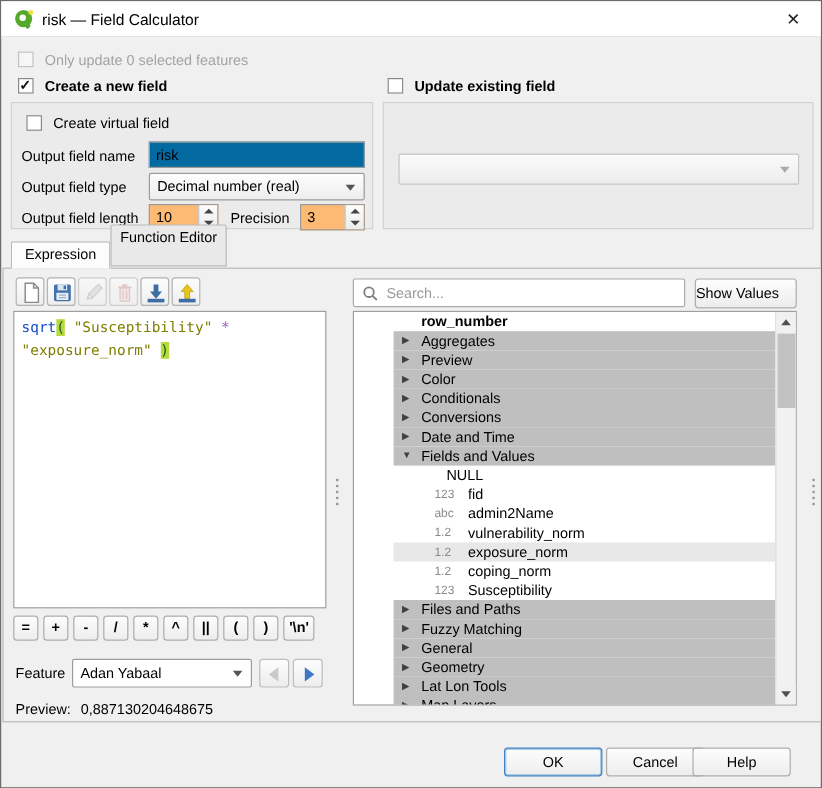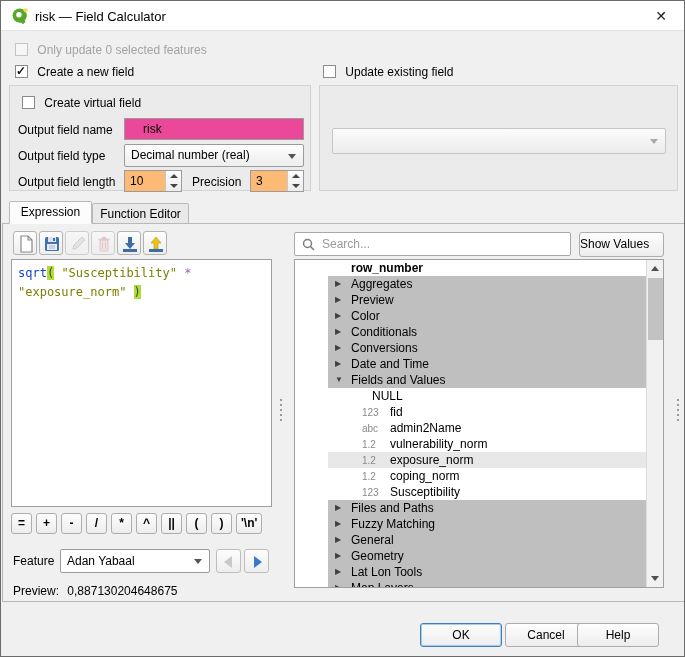--- a/index.html
+++ b/index.html
@@ -16,29 +16,29 @@
                font-size:14px; color:#222; line-height:16px; cursor:default; }
 
   
   .cb { display:inline-block; width:13px; height:13px; background:#fff; border:1px solid #8a8a8a;
         vertical-align:-2px; position:relative; }
   .cb.checked::after { content:"✓"; position:absolute; left:0px; top:-2px; font-size:12px;
         font-weight:bold; color:#111; }
   .cb.disabled { border-color:#c3c3c3; background:#f6f6f6; }
   .cb-row { position:absolute; white-space:nowrap; }
   .cb-row .lbl { margin-left:6px; }
-  .cb-row.bold .lbl { font-weight:normal; }
+  .cb-row.bold .lbl { font-weight:bold; }
   .disabled-text { color:#a3a3a3; }
 
   
   .groupbox { position:absolute; background:#ebebeb; border:1px solid #d2d2d2; }
 
   .field-label { position:absolute; font-size:12px; }
 
-  .text-input { position:absolute; background:#ec4899; border:1px solid #9b9b9b; padding:2px 18px;
+  .text-input { position:absolute; background:#0369a1; border:1px solid #9b9b9b; padding:2px 5px;
                 font-size:12px; line-height:16px; }
 
   .combo { position:absolute; background:linear-gradient(#fefefe,#ededed); border:1px solid #9b9b9b;
            border-radius:2px; }
   .combo .val { position:absolute; left:6px; top:3px; font-size:12px; white-space:nowrap; }
   .combo .arrow { position:absolute; right:7px; top:50%; margin-top:-2px; width:0; height:0;
            border-left:4px solid transparent; border-right:4px solid transparent; border-top:5px solid #555; }
   .combo.disabled { background:linear-gradient(#fbfbfb,#ececec); border-color:#c5c5c5; }
   .combo.disabled .arrow { border-top-color:#aaa; }
 
@@ -48,21 +48,21 @@
                 background:linear-gradient(#fdfdfd,#ececec); }
   .spin .up,.spin .dn { position:absolute; left:4px; width:0; height:0;
                 border-left:4px solid transparent; border-right:4px solid transparent; }
   .spin .up { top:3px; border-bottom:4px solid #444; }
   .spin .dn { bottom:3px; border-top:4px solid #444; }
 
   
   .tab { position:absolute; top:200px; height:23px; border:1px solid #b9b9b9; text-align:center;
          line-height:21px; font-size:12px; }
   .tab.active { background:#fcfcfc; border-bottom:1px solid #fcfcfc; z-index:3; border-radius:2px 2px 0 0; }
-  .tab.inactive { background:#e9e9e9; height:35px; top:202px; border-radius:2px 2px 0 0; }
+  .tab.inactive { background:#e9e9e9; height:35px; top:186px; border-radius:2px 2px 0 0; }
   .pane { position:absolute; left:1px; top:222px; width:683px; height:379px;
           border:1px solid #b9b9b9; background:#f0f0f0; }
 
   
   .tool-btn { position:absolute; top:7px; width:24px; height:24px; background:linear-gradient(#fdfdfd,#eee);
               border:1px solid #b3b3b3; border-radius:3px; }
   .tool-btn svg { position:absolute; left:3px; top:3px; }
 
   
   .expr-editor { position:absolute; left:8px; top:35px; width:261px; height:248px; background:#fff;

